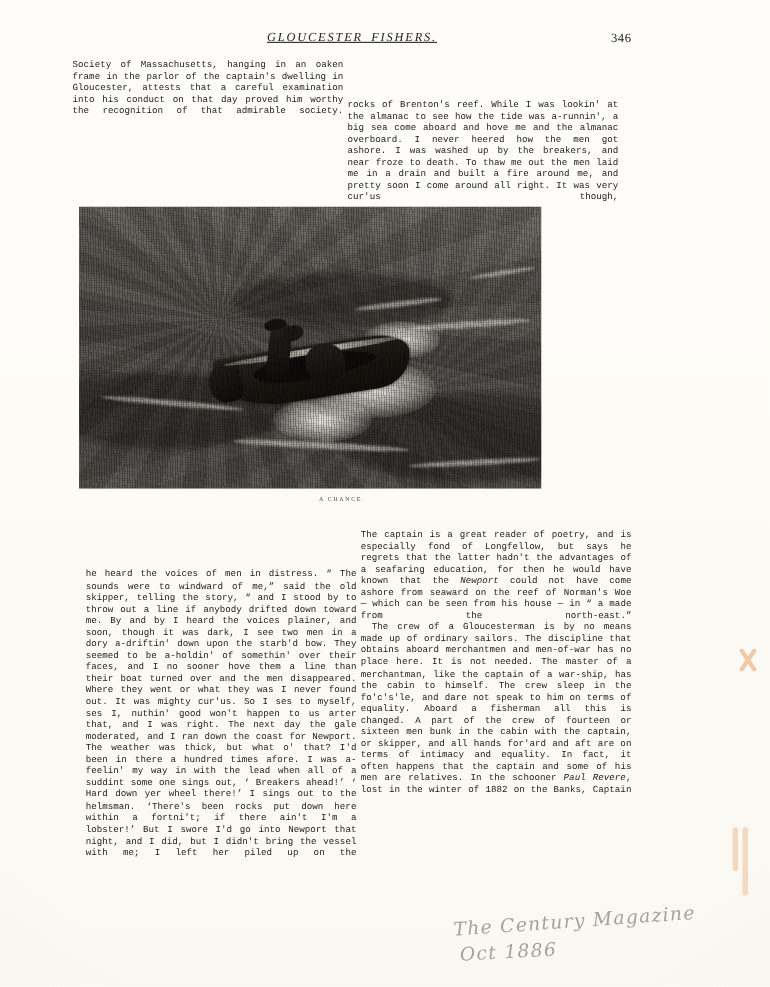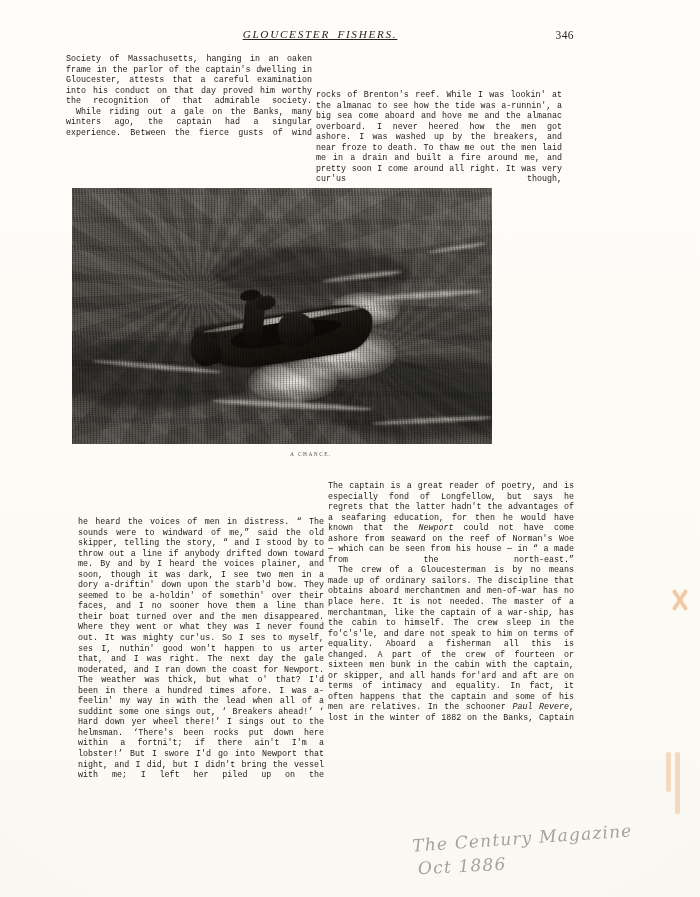--- a/index.html
+++ b/index.html
@@ -317,21 +317,20 @@
   <div id="page-body">
 
     <div class="running-head">
       <div class="head-title">GLOUCESTER FISHERS.</div>
       <div class="head-folio">346</div>
     </div>
 
     <div class="cols">
       <div class="col">
         <p>Society of Massachusetts, hanging in an oaken frame in the parlor of the captain's dwelling in Gloucester, attests that a careful examination into his conduct on that day proved him worthy the recognition of that admirable society.</p>
-        <p>While riding out a gale on the Banks, many winters ago, the captain had a singular experience. Between the fierce gusts of wind</p>
       </div>
       <div class="col">
         <p class="noindent">rocks of Brenton's reef. While I was lookin' at the almanac to see how the tide was a-runnin', a big sea come aboard and hove me and the almanac overboard. I never heered how the men got ashore. I was washed up by the breakers, and near froze to death. To thaw me out the men laid me in a drain and built a fire around me, and pretty soon I come around all right. It was very cur'us though,</p>
       </div>
     </div>
   </div>
 
   <div class="figure-wrap">
     <div class="engraving">
       <div class="sky"></div>

